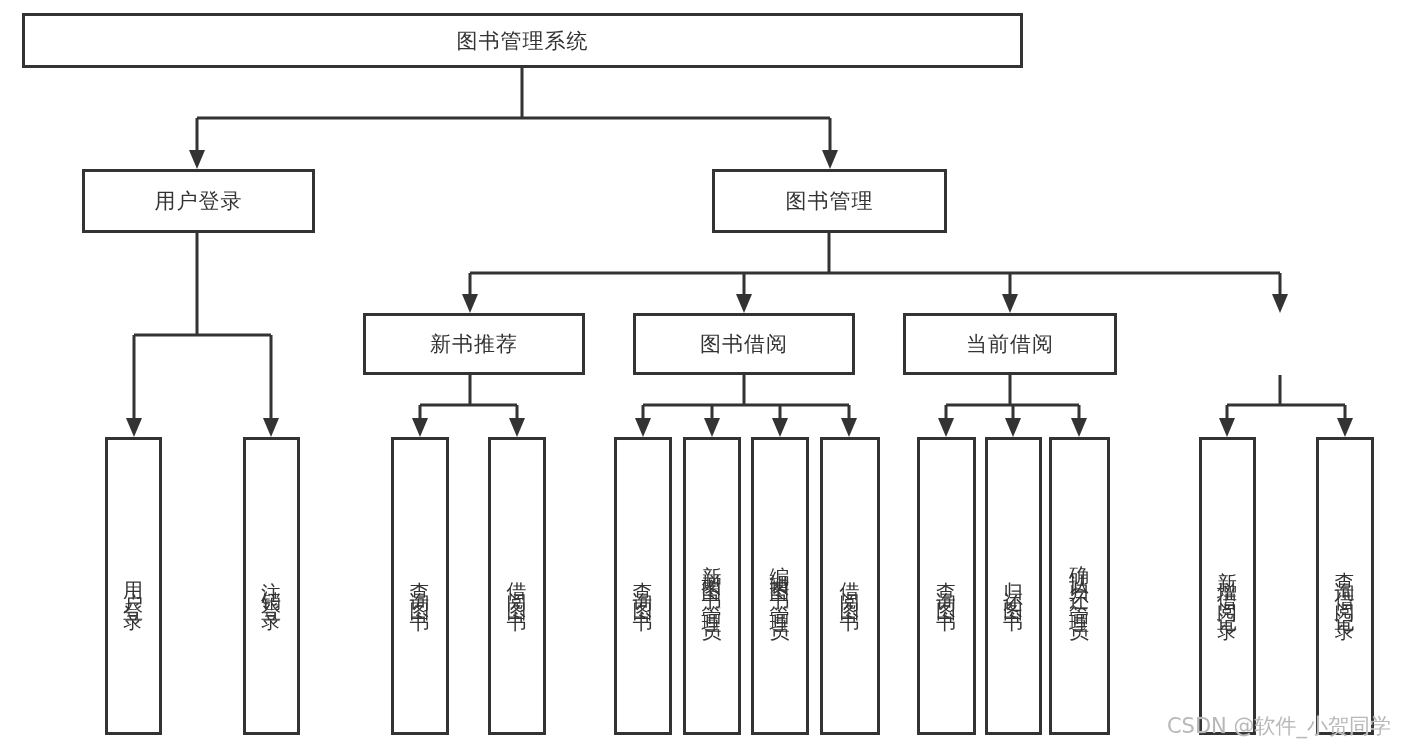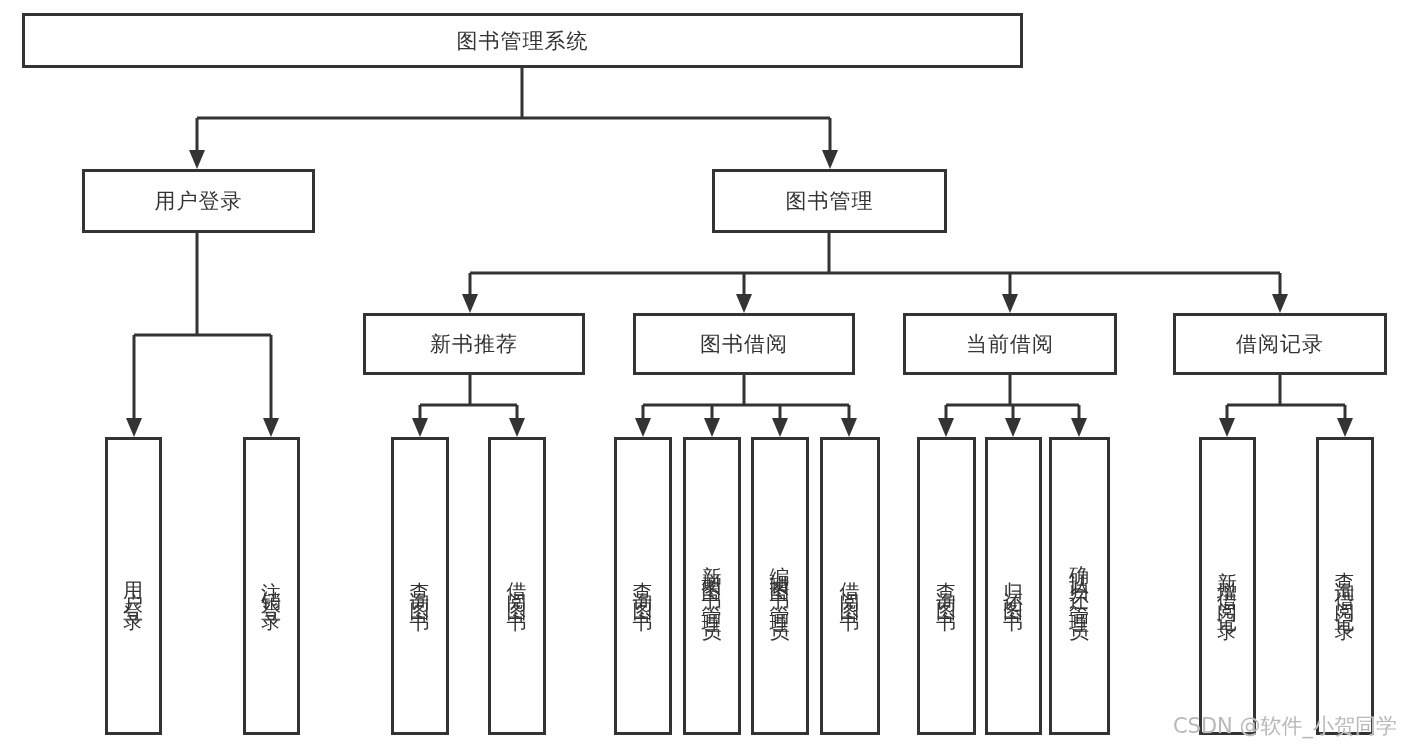--- a/index.html
+++ b/index.html
@@ -24,21 +24,21 @@
   .box.v{font-size:20px;}
   .box.v .vtxt{
     writing-mode:vertical-rl;
     text-orientation:mixed;
     letter-spacing:10px;
     line-height:1;
   }
   .box.v .vtxt.tight{letter-spacing:8px;}
   #watermark{
     position:absolute;
-    right:8px;top:712px;
+    right:14px;top:712px;
     font-size:21px;
     color:var(--wm,#b8b8b8);
     text-shadow:0 0 1px #ffffff;
     white-space:nowrap;
     z-index:3;
   }
 </style>
 </head>
 <body>
 
@@ -91,23 +91,20 @@
 
   <div class="box h" style="left:712px;top:169px;width:235px;height:64px">
     <span>图书管理</span>
   </div>
   <div class="box h" style="left:903px;top:313px;width:214px;height:62px">
     <span>当前借阅</span>
   </div>
   <div class="box h" style="left:633px;top:313px;width:222px;height:62px">
     <span>图书借阅</span>
   </div>
-  <div class="box h" style="left:1173px;top:313px;width:214px;height:62px">
-    <span>借阅记录</span>
-  </div>
 
   <div class="box v" style="left:105px;top:437px;width:57px;height:298px">
     <span class="vtxt">用户登录</span>
   </div>
   <div class="box v" style="left:243px;top:437px;width:57px;height:298px">
     <span class="vtxt">注销登录</span>
   </div>
 
   <div class="box v" style="left:391px;top:437px;width:58px;height:298px">
     <span class="vtxt">查询图书</span>

